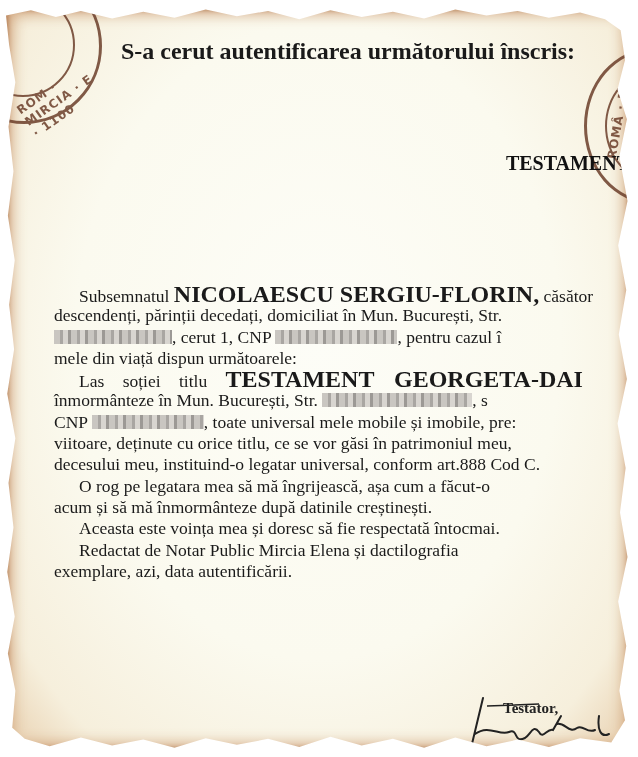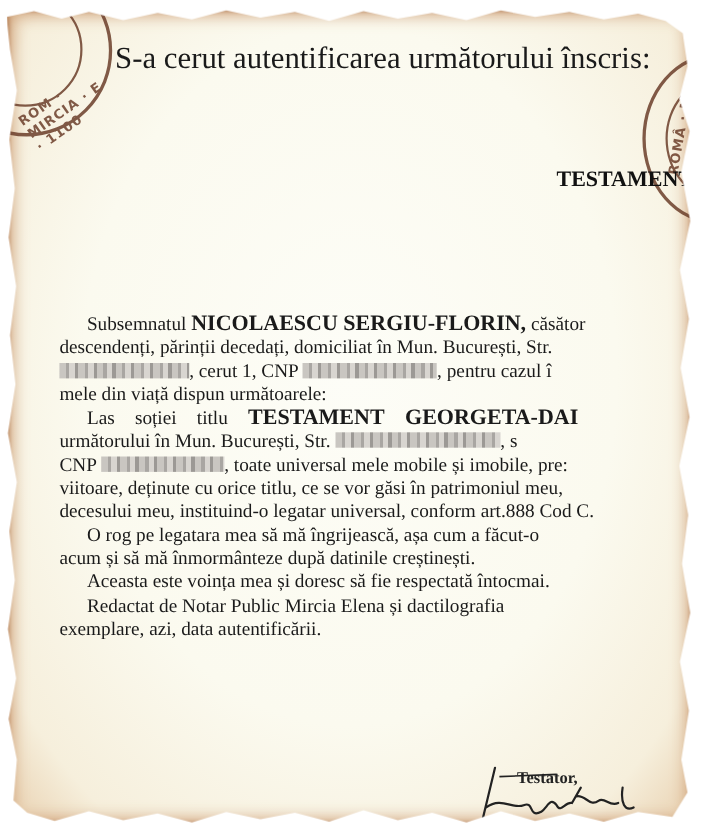--- a/index.html
+++ b/index.html
@@ -33,42 +33,42 @@
       position: absolute; font-family: "DejaVu Sans", sans-serif; font-weight: bold;
       font-size: 12px; letter-spacing: 1px; color: #6b3e2a;
     }
     .stamp-left { left: -60px; top: -40px; width: 150px; height: 150px; }
     .stamp-left .stamp-inner { left: 22px; top: 22px; width: 100px; height: 100px; }
     .stamp-right { left: 578px; top: 40px; width: 130px; height: 150px; }
     .stamp-right .stamp-inner { left: 18px; top: 20px; width: 90px; height: 106px; }
 
     .header-line {
       position: absolute; top: 30px; left: 0; right: 0; text-align: center;
-      font-size: 28px; color: #1a1a1a; padding-left: 60px;
+      font-size: 24px; color: #1a1a1a; padding-left: 60px; font-weight: bold;
     }
     .title {
       position: absolute; top: 144px; left: 0; right: 0; text-align: right;
       font-size: 20px; font-weight: bold; color: #111; padding-left: 100px;
     }
     .body-text {
       position: absolute; left: 48px; top: 276px; width: 620px;
       font-size: 17.5px; line-height: 21px; color: #1a1a1a; white-space: nowrap;
     }
     .line { height: 21.3px; }
     .indent { padding-left: 25px; }
     .b { font-weight: bold; }
-    .big { font-size: 20px; }
+    .big { font-size: 24px; }
     .blur {
       display: inline-block; height: 14px; vertical-align: -1px;
       background: repeating-linear-gradient(90deg, #c9c6c1 0 6px, #a9a6a2 6px 9px, #d8d5d0 9px 14px, #9c9995 14px 17px);
       filter: blur(0.6px);
     }
     .sp-wide { word-spacing: 14px; }
     .signature-block {
-      position: absolute; left: 430px; top: 686px; width: 170px; height: 60px;
+      position: absolute; left: 463px; top: 686px; width: 170px; height: 60px;
     }
     .testator-label {
       position: absolute; left: 34px; top: 6px; font-weight: bold; font-size: 15px; color: #222;
     }
     .signature-svg { position: absolute; left: 0; top: 0; }
   </style>
 </head>
 <body>
 
 <div class="page">
@@ -94,21 +94,21 @@
     <div class="line">descendenți, părinții decedați, domiciliat în Mun. București, Str.</div>
     <div class="line">
       <span class="blur" style="width:118px"></span><span>, cerut 1, CNP </span><span class="blur" style="width:122px"></span><span>, pentru cazul î</span>
     </div>
     <div class="line">mele din viață dispun următoarele:</div>
 
     <div class="line indent sp-wide">
       <span>Las soției titlu </span><span class="b big">TESTAMENT GEORGETA-DAI</span>
     </div>
     <div class="line">
-      <span>următorului în Mun. București, Str. </span><span class="blur" style="width:150px"></span><span>, s</span>
+      <span>înmormânteze în Mun. București, Str. </span><span class="blur" style="width:150px"></span><span>, s</span>
     </div>
     <div class="line">
       <span>CNP </span><span class="blur" style="width:112px"></span><span>, toate universal mele mobile și imobile, pre:</span>
     </div>
     <div class="line">viitoare, deținute cu orice titlu, ce se vor găsi în patrimoniul meu,</div>
     <div class="line">decesului meu, instituind-o legatar universal, conform art.888 Cod C.</div>
 
     <div class="line indent">O rog pe legatara mea să mă îngrijească, așa cum a făcut-o</div>
     <div class="line">acum și să mă înmormânteze după datinile creștinești.</div>
 

